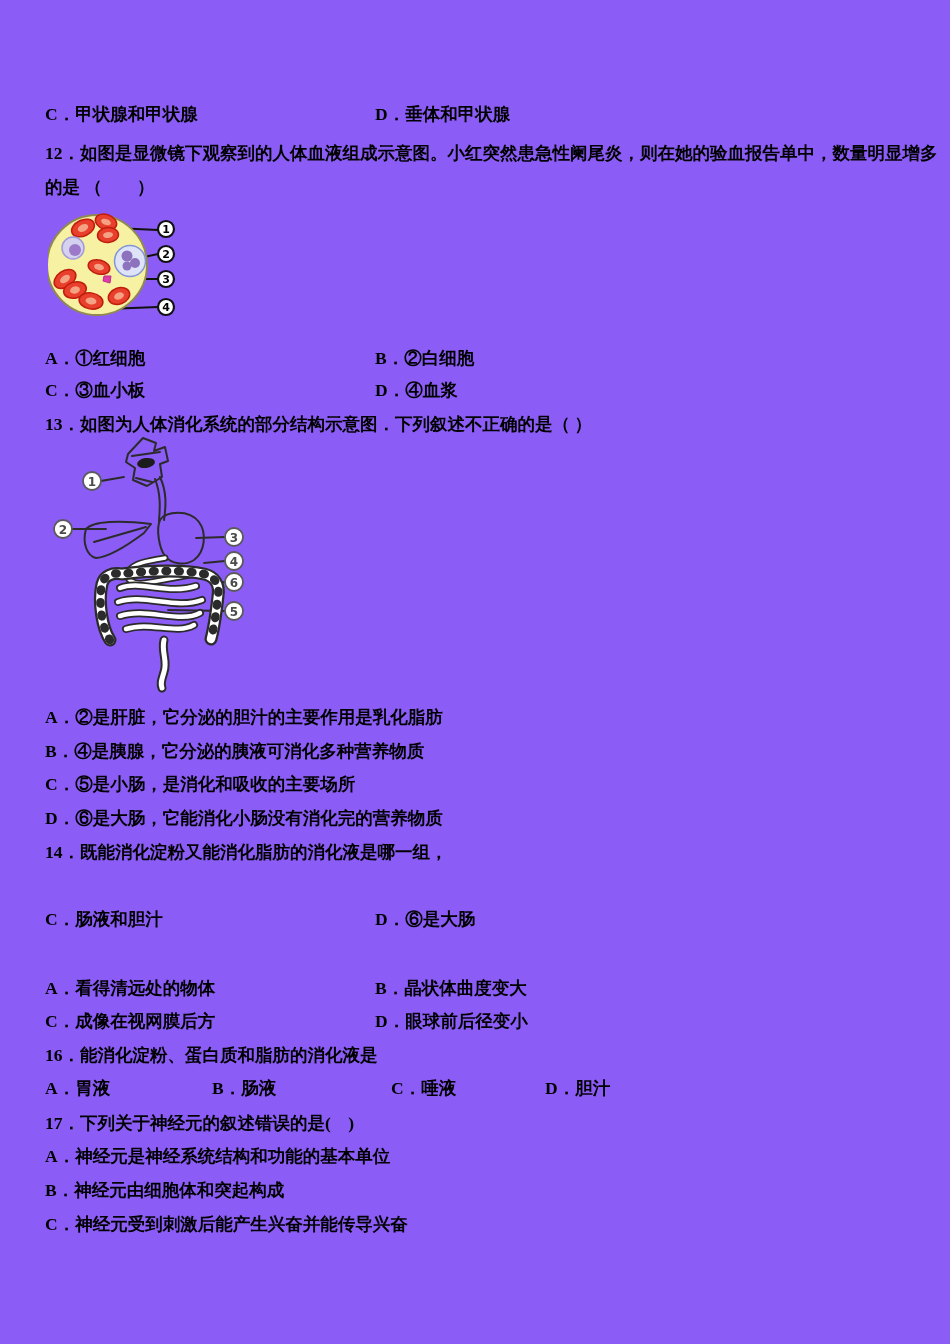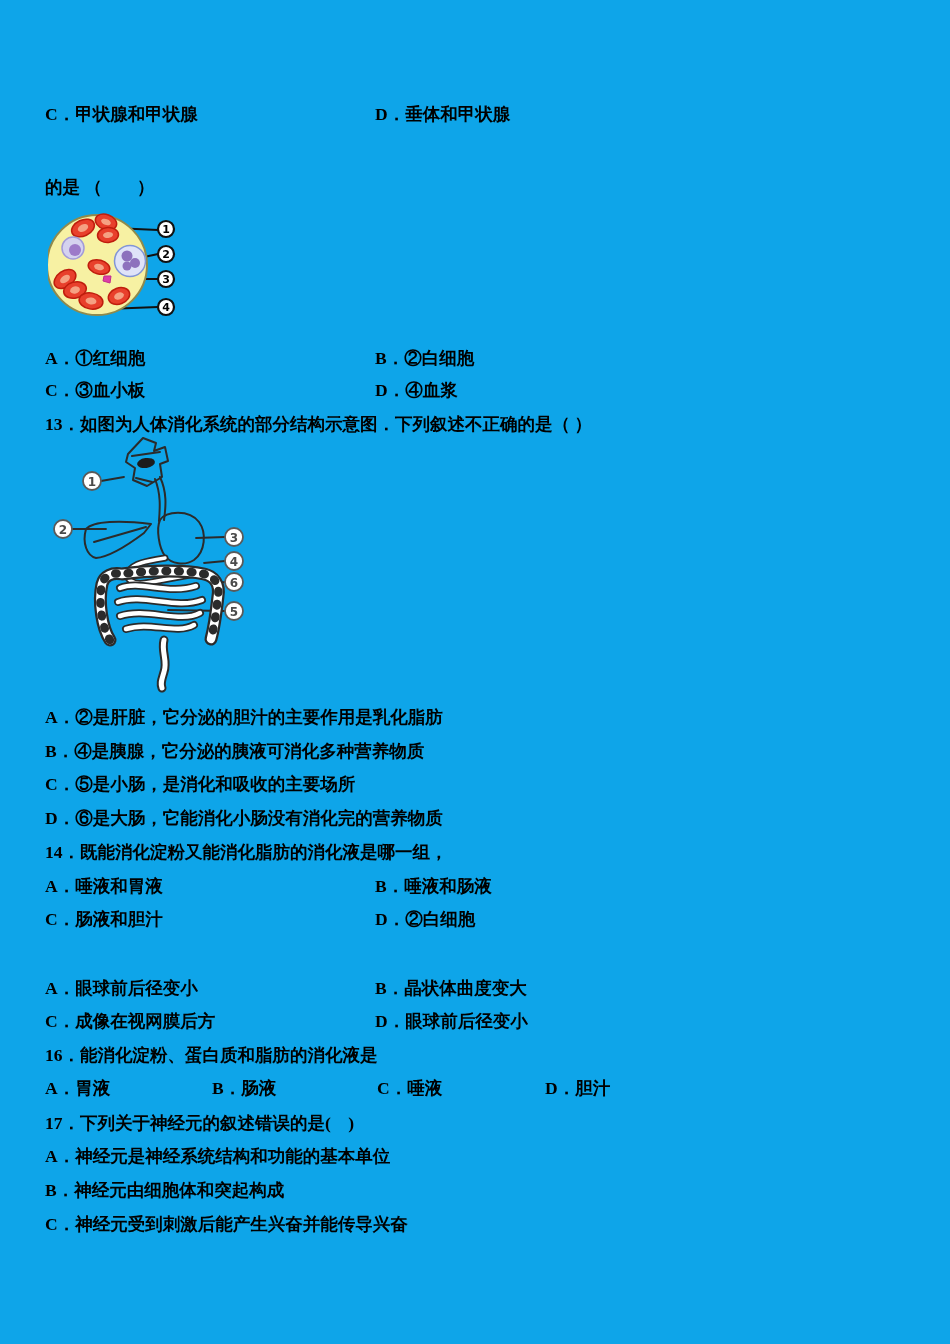--- a/index.html
+++ b/index.html
@@ -1,51 +1,52 @@
 <!DOCTYPE html>
 <html><head>
 <meta charset="utf-8">
 <style>
   html,body{margin:0;padding:0;background:#e9e9e9;}
   .page{
     position:relative;
     width:950px;height:1344px;
-    background:#0ea5e9;
+    background:#8b5cf6;
     font-family:"Liberation Serif","DejaVu Serif",serif;
     color:#000;
     overflow:hidden;
   }
   .row{
     position:absolute;
     left:45px;
     width:905px;
     font-size:17.5px;
     line-height:26px;
     white-space:nowrap;
     font-weight:600;
   }
   .col2{position:absolute;left:330px;top:0;text-align:right;}
   .c16-2{position:absolute;left:167px;top:0;}
-  .c16-3{position:absolute;left:332px;top:0;}
+  .c16-3{position:absolute;left:346px;top:0;}
   .c16-4{position:absolute;left:500px;top:0;}
   .fig{position:absolute;}
   svg{display:block;}
   .lblB{font-family:"DejaVu Sans","Liberation Sans",sans-serif;font-weight:bold;}
   .lblG{font-family:"DejaVu Sans","Liberation Sans",sans-serif;font-weight:bold;}
 </style>
 </head>
 <body>
 
 <div class="page">
 
   <div class="row" style="top:101px">
     <span>C．甲状腺和甲状腺</span>
     <span class="col2">D．垂体和甲状腺</span>
   </div>
 
+  <div class="row" style="top:140px">12．如图是显微镜下观察到的人体血液组成示意图。小红突然患急性阑尾炎，则在她的验血报告单中，数量明显增多</div>
   <div class="row" style="top:174px">的是 （　　）</div>
 
   <div class="fig" style="left:48px;top:206px;width:135px;height:122px">
     <svg width="135" height="122" viewBox="0 0 135 122">
 
       <g stroke="#111" stroke-width="2">
         <line x1="66" y1="22" x2="110" y2="24"></line>
         <line x1="96" y1="51" x2="110" y2="48"></line>
         <line x1="64" y1="73" x2="110" y2="73"></line>
         <line x1="58" y1="103" x2="110" y2="101"></line>
@@ -205,31 +206,27 @@
       </g>
     </svg>
   </div>
 
   <div class="row" style="top:704px">A．②是肝脏，它分泌的胆汁的主要作用是乳化脂肪</div>
   <div class="row" style="top:738px">B．④是胰腺，它分泌的胰液可消化多种营养物质</div>
   <div class="row" style="top:771px">C．⑤是小肠，是消化和吸收的主要场所</div>
   <div class="row" style="top:805px">D．⑥是大肠，它能消化小肠没有消化完的营养物质</div>
 
   <div class="row" style="top:839px">14．既能消化淀粉又能消化脂肪的消化液是哪一组，</div>
-  <div class="row" style="top:873px">
-    <span>A．唾液和胃液</span>
-    <span class="col2">B．唾液和肠液</span>
-  </div>
   <div class="row" style="top:906px">
     <span>C．肠液和胆汁</span>
-    <span class="col2">D．②白细胞</span>
+    <span class="col2">D．⑥是大肠</span>
   </div>
 
   <div class="row" style="top:975px">
-    <span>A．眼球前后径变小</span>
+    <span>A．看得清远处的物体</span>
     <span class="col2">B．晶状体曲度变大</span>
   </div>
   <div class="row" style="top:1008px">
     <span>C．成像在视网膜后方</span>
     <span class="col2">D．眼球前后径变小</span>
   </div>
 
   <div class="row" style="top:1042px">16．能消化淀粉、蛋白质和脂肪的消化液是</div>
   <div class="row" style="top:1075px">
     <span>A．胃液</span>

